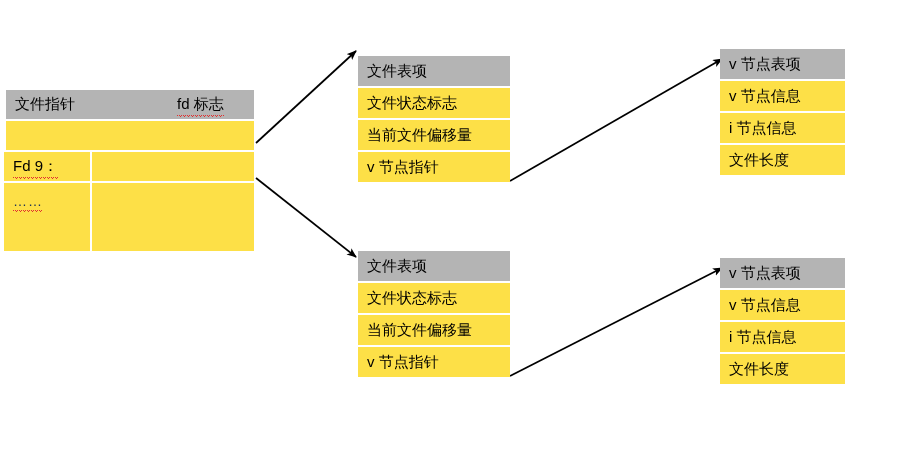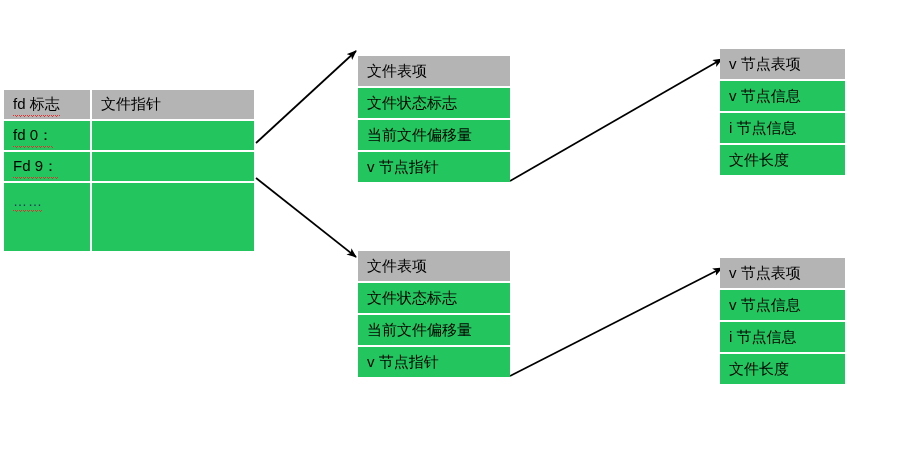--- a/index.html
+++ b/index.html
@@ -17,21 +17,21 @@
   }
 
   
   .tbl {
     position: absolute;
     box-sizing: border-box;
   }
   .trow {
     display: flex;
     box-sizing: border-box;
-    background: #22c55e;
+    background: #fde047;
     border-bottom: 2px solid #ffffff;
   }
   .trow.hdr {
     background: #b4b4b4;
   }
   .cell {
     box-sizing: border-box;
     display: flex;
     align-items: center;
     font-size: 15px;
@@ -123,30 +123,27 @@
     <line x1="256" y1="178" x2="356" y2="257" stroke="#000000" stroke-width="1.7" marker-end="url(#ah)"></line>
 
     <line x1="510" y1="181" x2="722" y2="59" stroke="#000000" stroke-width="1.7" marker-end="url(#ah)"></line>
 
     <line x1="510" y1="376" x2="722" y2="268" stroke="#000000" stroke-width="1.7" marker-end="url(#ah)"></line>
   </svg>
 
   <div class="tbl" id="fd-table">
 
     <div class="trow hdr">
+      <div class="cell c2 sep">文件指针</div>
       <div class="cell c1">
         <span class="squiggle">fd 标志</span>
       </div>
-      <div class="cell c2 sep">文件指针</div>
-    </div>
-
-    <div class="trow">
-      <div class="cell c1">
-        <span class="squiggle">fd 0：</span>
-      </div>
+    </div>
+
+    <div class="trow">
       <div class="cell c2 sep"></div>
     </div>
 
     <div class="trow">
       <div class="cell c1">
         <span class="squiggle">Fd 9：</span>
       </div>
       <div class="cell c2 sep"></div>
     </div>
 

